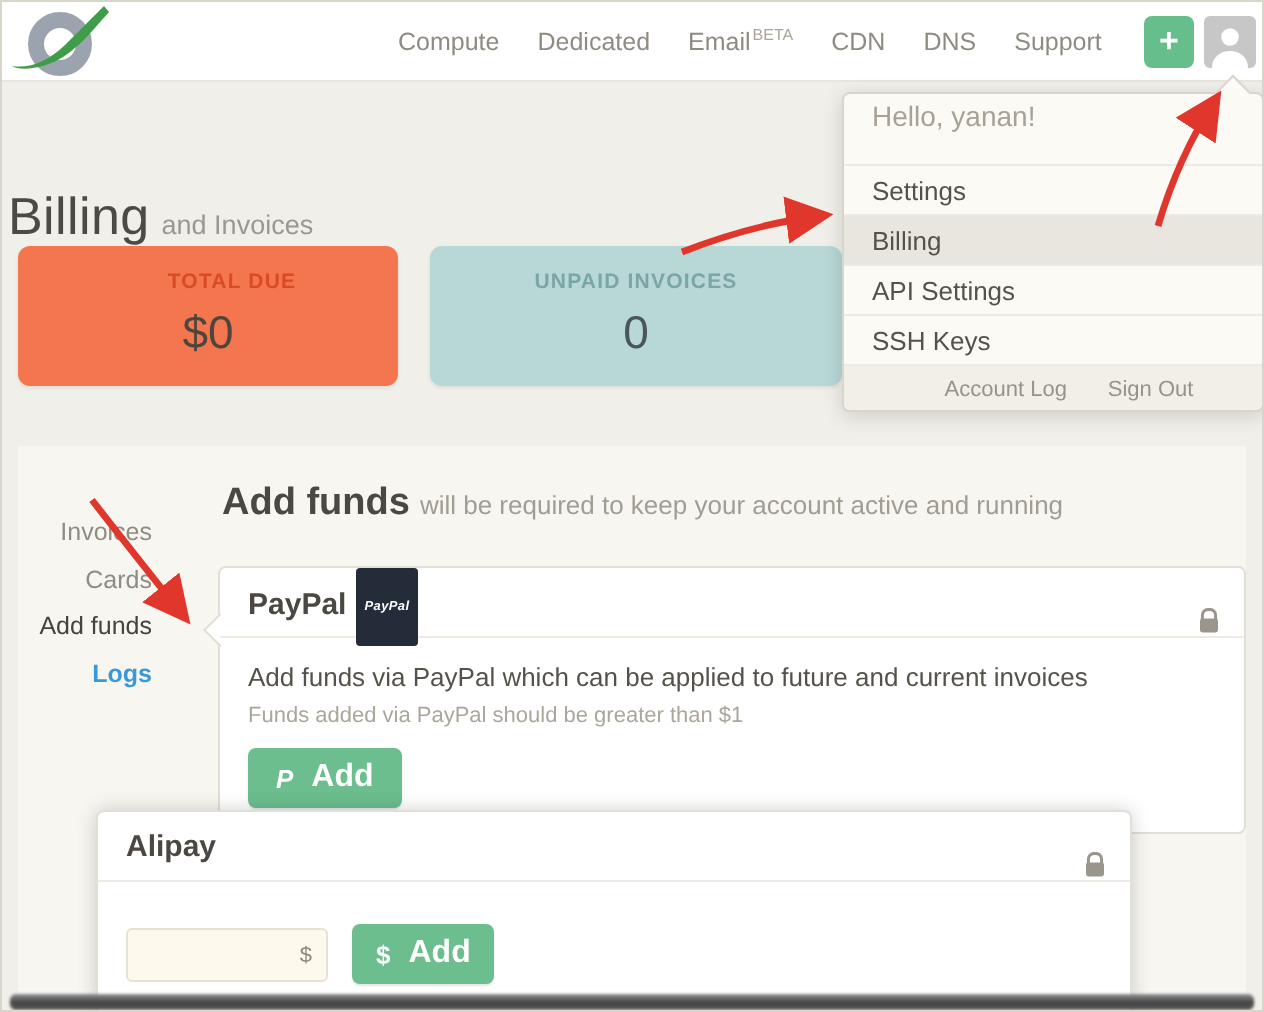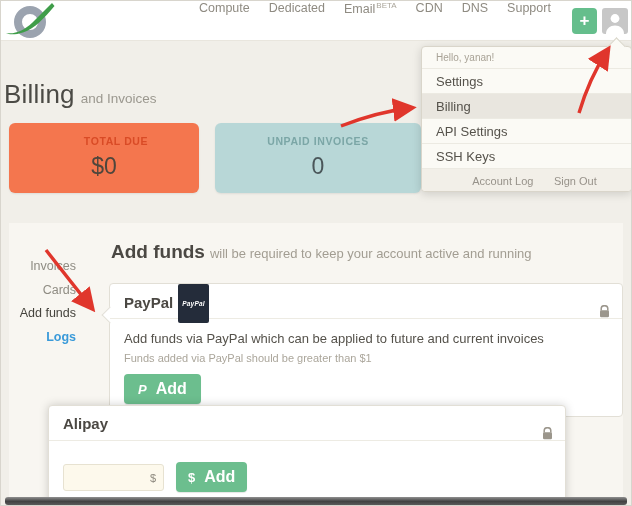--- a/index.html
+++ b/index.html
@@ -6,32 +6,32 @@
   html,body { background:#ffffff; }
   body { font-family:"Liberation Sans","DejaVu Sans",sans-serif; }
   .frame { position:relative; width:632px; height:506px; background:#f1efe9;
            border:1px solid #d8d5cd; overflow:hidden; }
 
   
   .navbar { position:absolute; top:0; left:0; right:0; height:40px; background:#fff;
             border-bottom:1px solid #e9e6de; z-index:3; }
   .logo { position:absolute; left:4px; top:1px; }
   .nav-links { position:absolute; left:198px; top:0; height:40px; display:flex;
-               gap:19px; }
+               align-items:center; gap:19px; }
   .nav-link { font-size:12.5px; color:#8f8b82; white-space:nowrap; cursor:pointer; }
   .nav-link sup { font-size:8px; color:#aaa59a; margin-left:1px; }
   .plus-btn { position:absolute; right:34px; top:7px; width:25px; height:26px;
               background:#65be8c; border-radius:4px; color:#fff; font-size:17px;
               font-weight:bold; text-align:center; line-height:25px; cursor:pointer; }
   .avatar { position:absolute; right:3px; top:7px; width:26px; height:26px;
             background:#c7c7c7; border-radius:3px; display:flex; align-items:flex-end;
             justify-content:center; overflow:hidden; cursor:pointer; }
 
   
-  .page-heading { position:absolute; left:3px; top:78px; white-space:nowrap; }
+  .page-heading { position:absolute; left:3px; top:92px; white-space:nowrap; }
   .page-heading .big { font-size:26px; color:#4b4a45; letter-spacing:.2px; }
   .page-heading .small { font-size:13.5px; color:#9b988f; margin-left:6px; }
 
   
   .sum-card { position:absolute; top:122px; height:70px; border-radius:6px;
               text-align:center; box-shadow:0 1px 2px rgba(0,0,0,.08); }
   .sum-card .lbl { font-size:10.5px; font-weight:bold; letter-spacing:.6px; margin-top:12px; }
   .sum-card .val { font-size:23px; margin-top:6px; color:#4e463c; }
   .card-due { left:8px; width:190px; background:#f4764e; }
   .card-due .lbl { color:#d94b26;padding-left:24px; }
@@ -88,21 +88,21 @@
   .amount-wrap .suffix { position:absolute; right:7px; top:7px; font-size:11px; color:#8d897e; }
   .amount-row .green-btn { margin-top:0; padding:6px 12px; }
 
   
   .dropdown { position:absolute; left:420px; top:45px; width:211px; background:#fbfaf5;
               border:1px solid #d9d5ca; border-radius:4px; z-index:10;
               box-shadow:0 2px 10px rgba(0,0,0,.15); }
   .dropdown::before { content:""; position:absolute; left:188px; top:-7px; width:12px;
               height:12px; background:#fbfaf5; border-left:1px solid #d9d5ca;
               border-top:1px solid #d9d5ca; transform:rotate(45deg); }
-  .dd-greeting { height:22px; line-height:22px; padding:0 14px; font-size:10px;
+  .dd-greeting { height:36px; line-height:22px; padding:0 14px; font-size:14px;
               color:#a8a296; border-bottom:1px solid #eceae2; }
   .dd-item { height:25px; line-height:25px; padding:0 14px; font-size:13px; color:#55524b;
               border-bottom:1px solid #eceae2; cursor:pointer; }
   .dd-item.active { background:#e9e6df; }
   .dd-footer { height:22px; line-height:22px; background:#f2efe8; text-align:center;
               padding:0 12px; border-radius:0 0 4px 4px; }
   .dd-footer span { font-size:11px; color:#97928a; margin-left:16px; cursor:pointer; }
 
   
   .bottom-shadow { position:absolute; left:4px; right:4px; bottom:0; height:8px;

